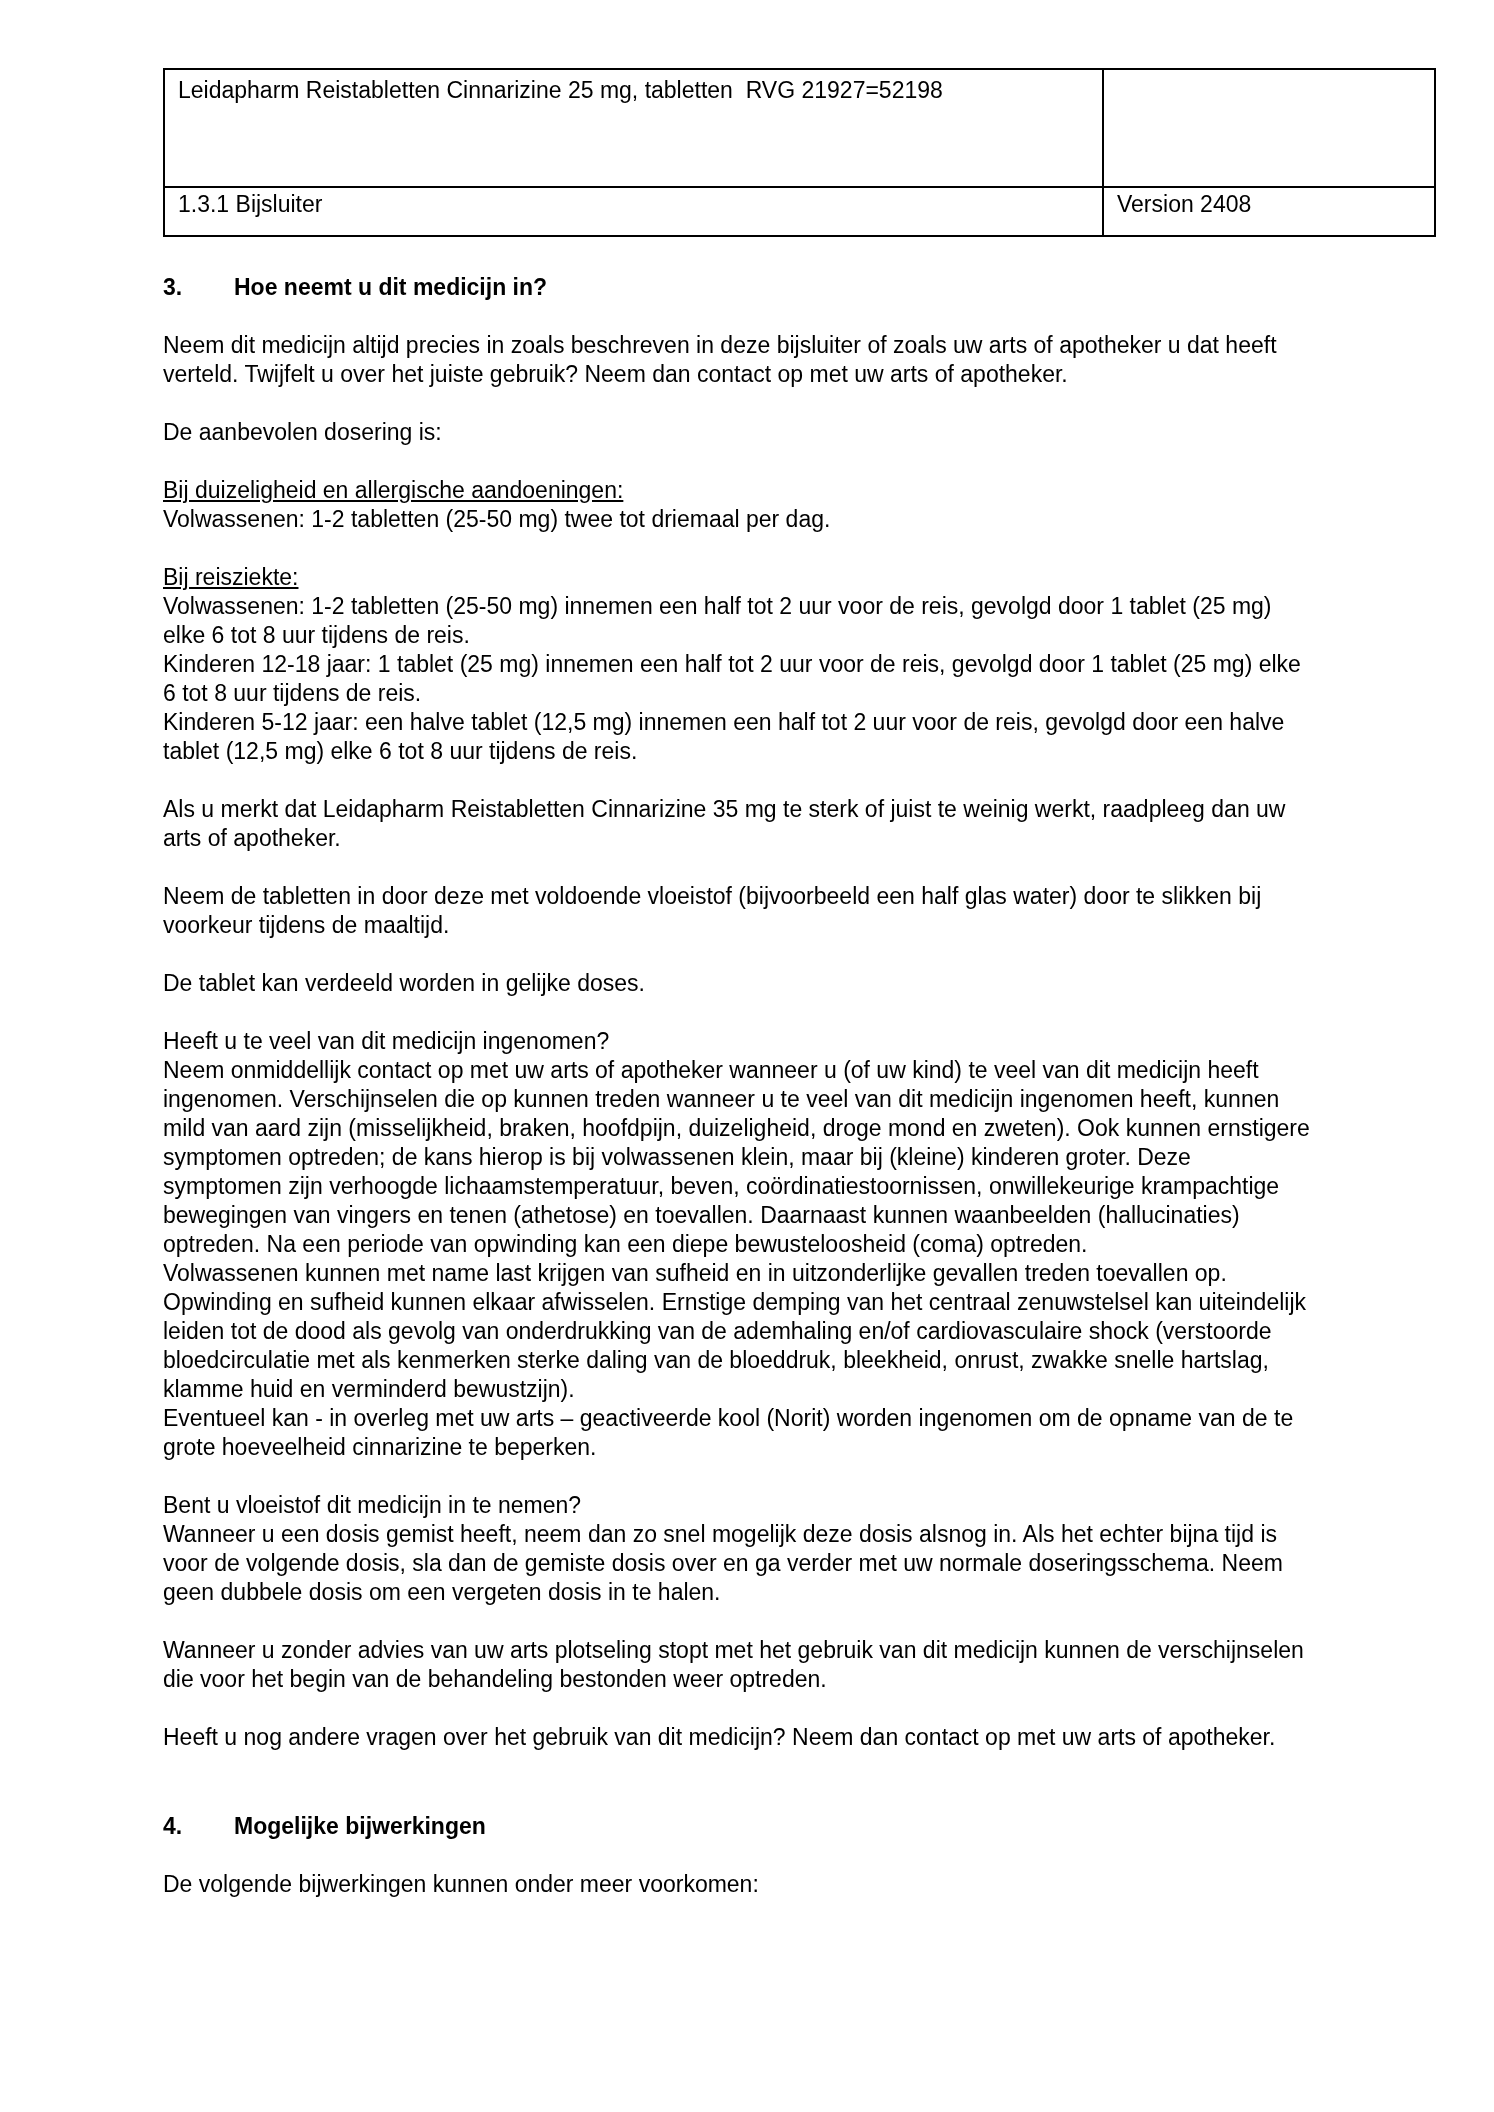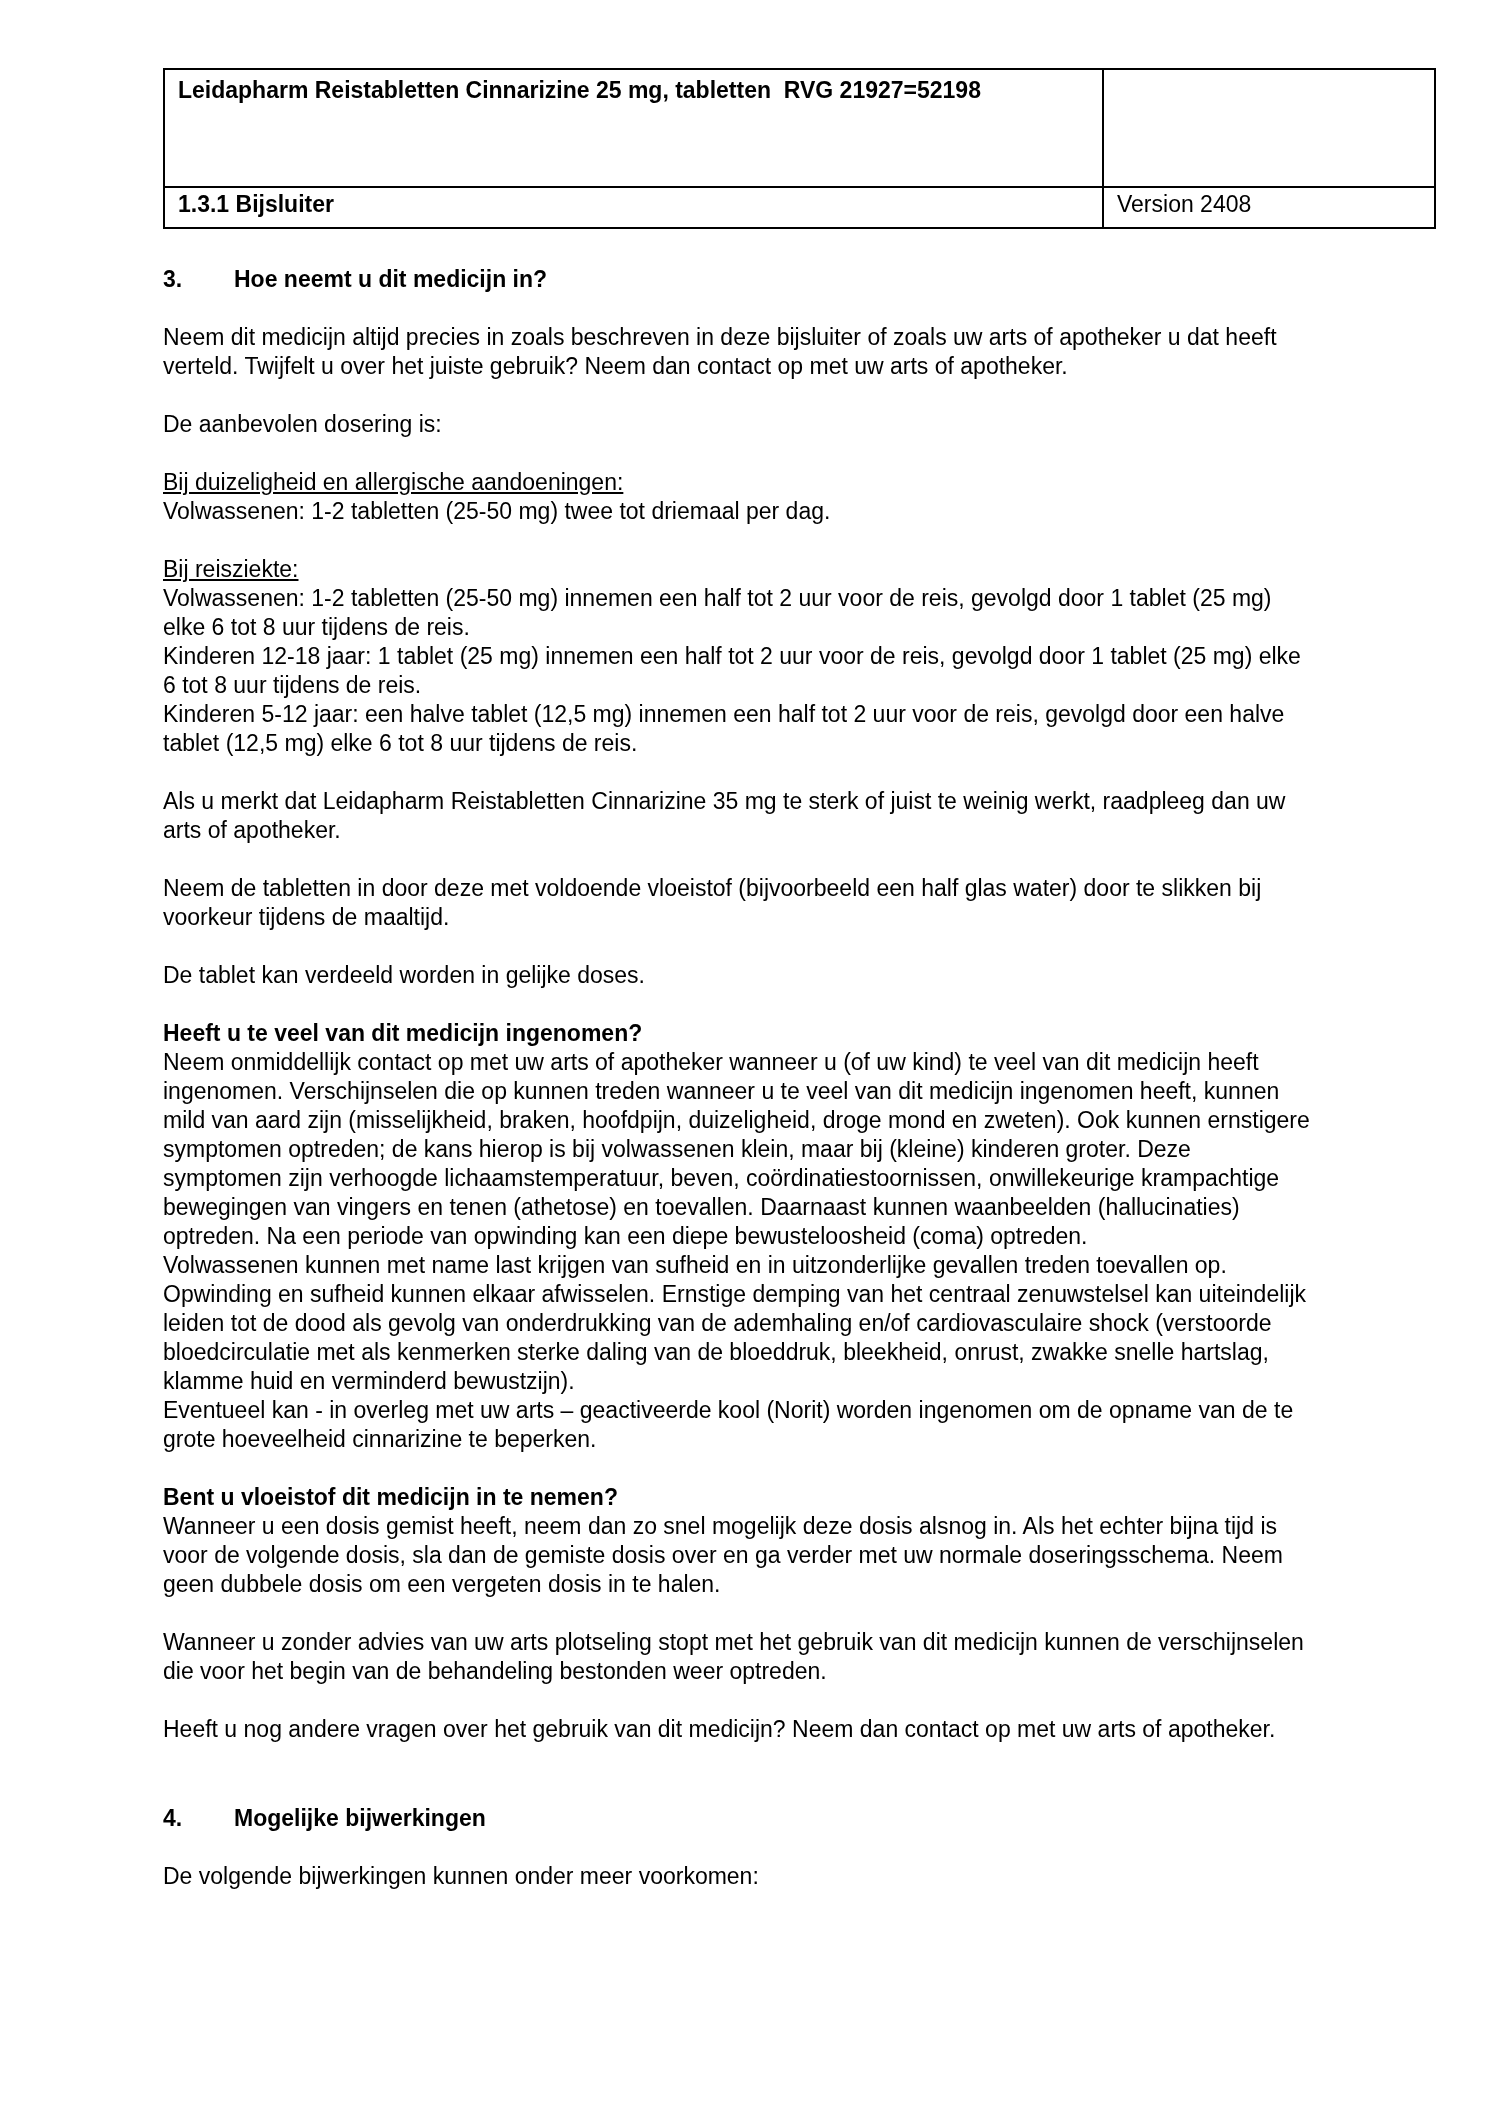--- a/index.html
+++ b/index.html
@@ -29,22 +29,22 @@
   table.hdr td {
     border: 2px solid #000000;
     padding: 6px 10px 4px 13px;
     vertical-align: top;
     overflow: hidden;
     white-space: pre;
   }
   table.hdr .c1 { width: 914px; }
   table.hdr .c2 { width: 307px; }
   table.hdr tr.r1 td { height: 106px; }
-  table.hdr tr.r2 td { height: 18px; padding-top: 2px; padding-bottom: 8px; vertical-align: middle; }
-  .b { font-weight: bold; }
+  table.hdr tr.r2 td { height: 18px; padding-top: 2px; padding-bottom: 16px; vertical-align: middle; }
+  .b { font-weight: normal; }
   .u { text-decoration: underline; }
   p {
     margin: 0 0 29px 0;
     white-space: pre-wrap;
     width: 1300px;
   }
   p.nogap { margin-bottom: 0; }
   p.gap-lg { margin-bottom: 60px; }
   p.sec-head { font-weight: bold; }
   .sec-num {

